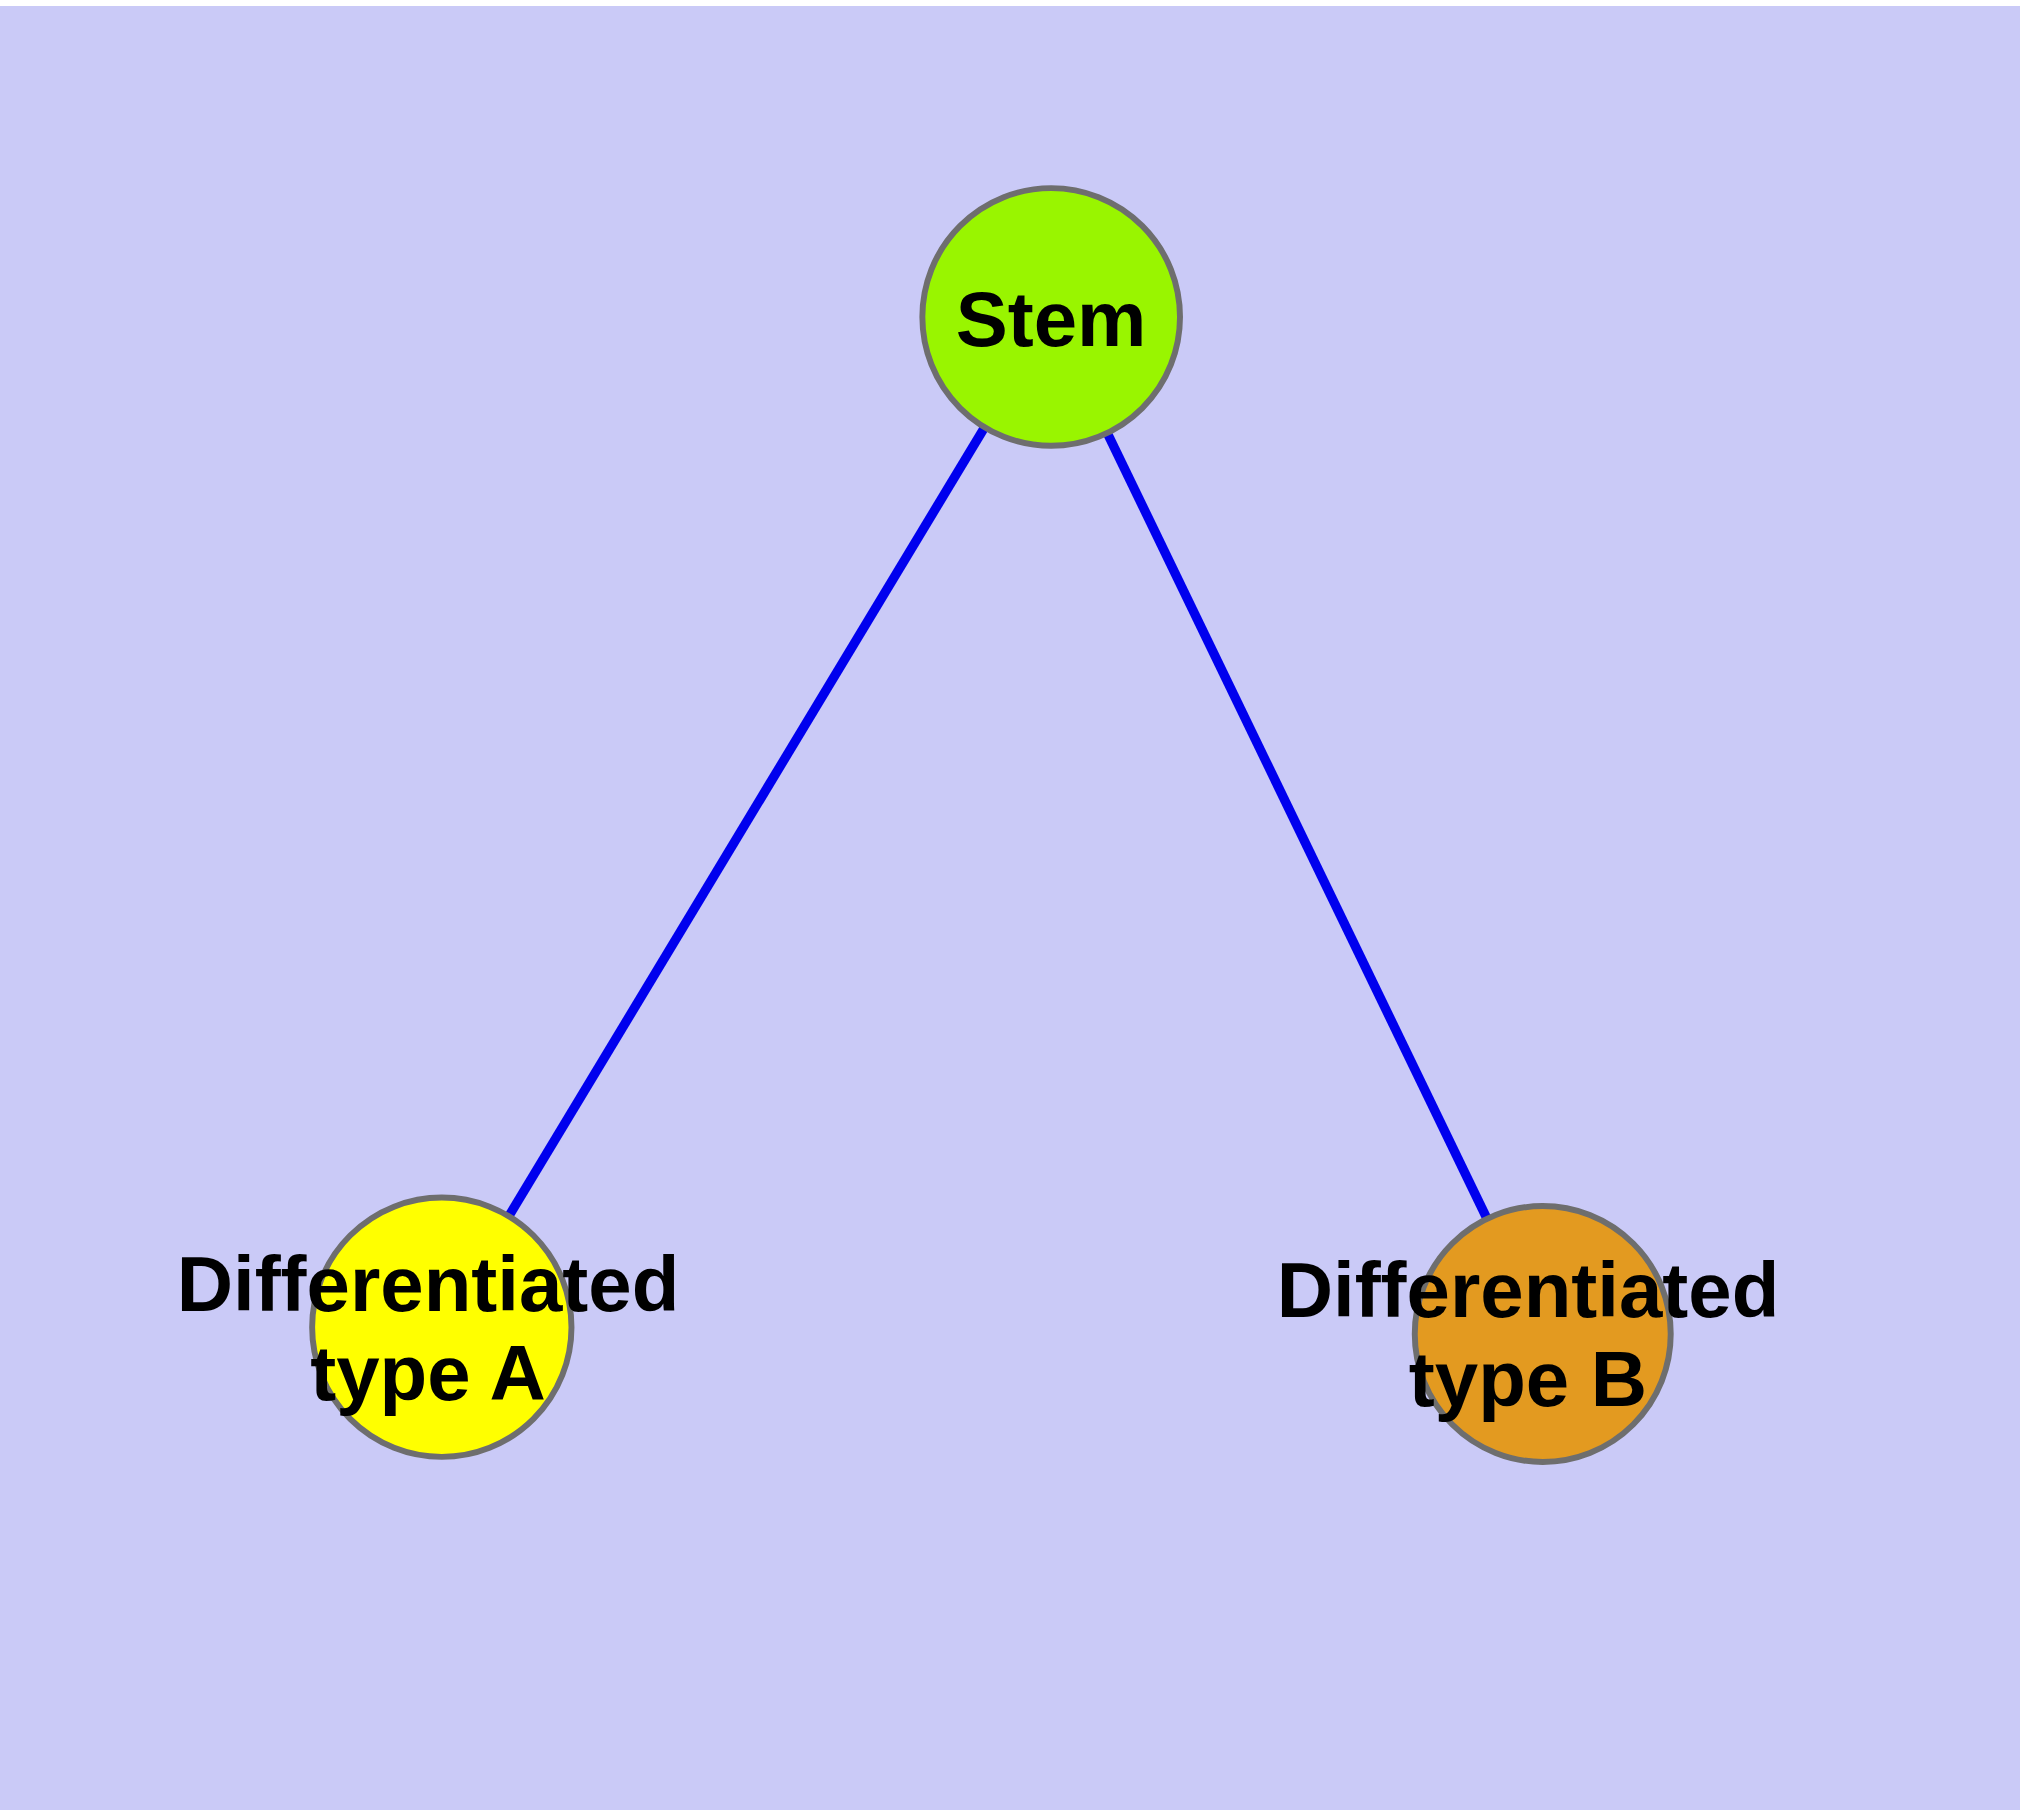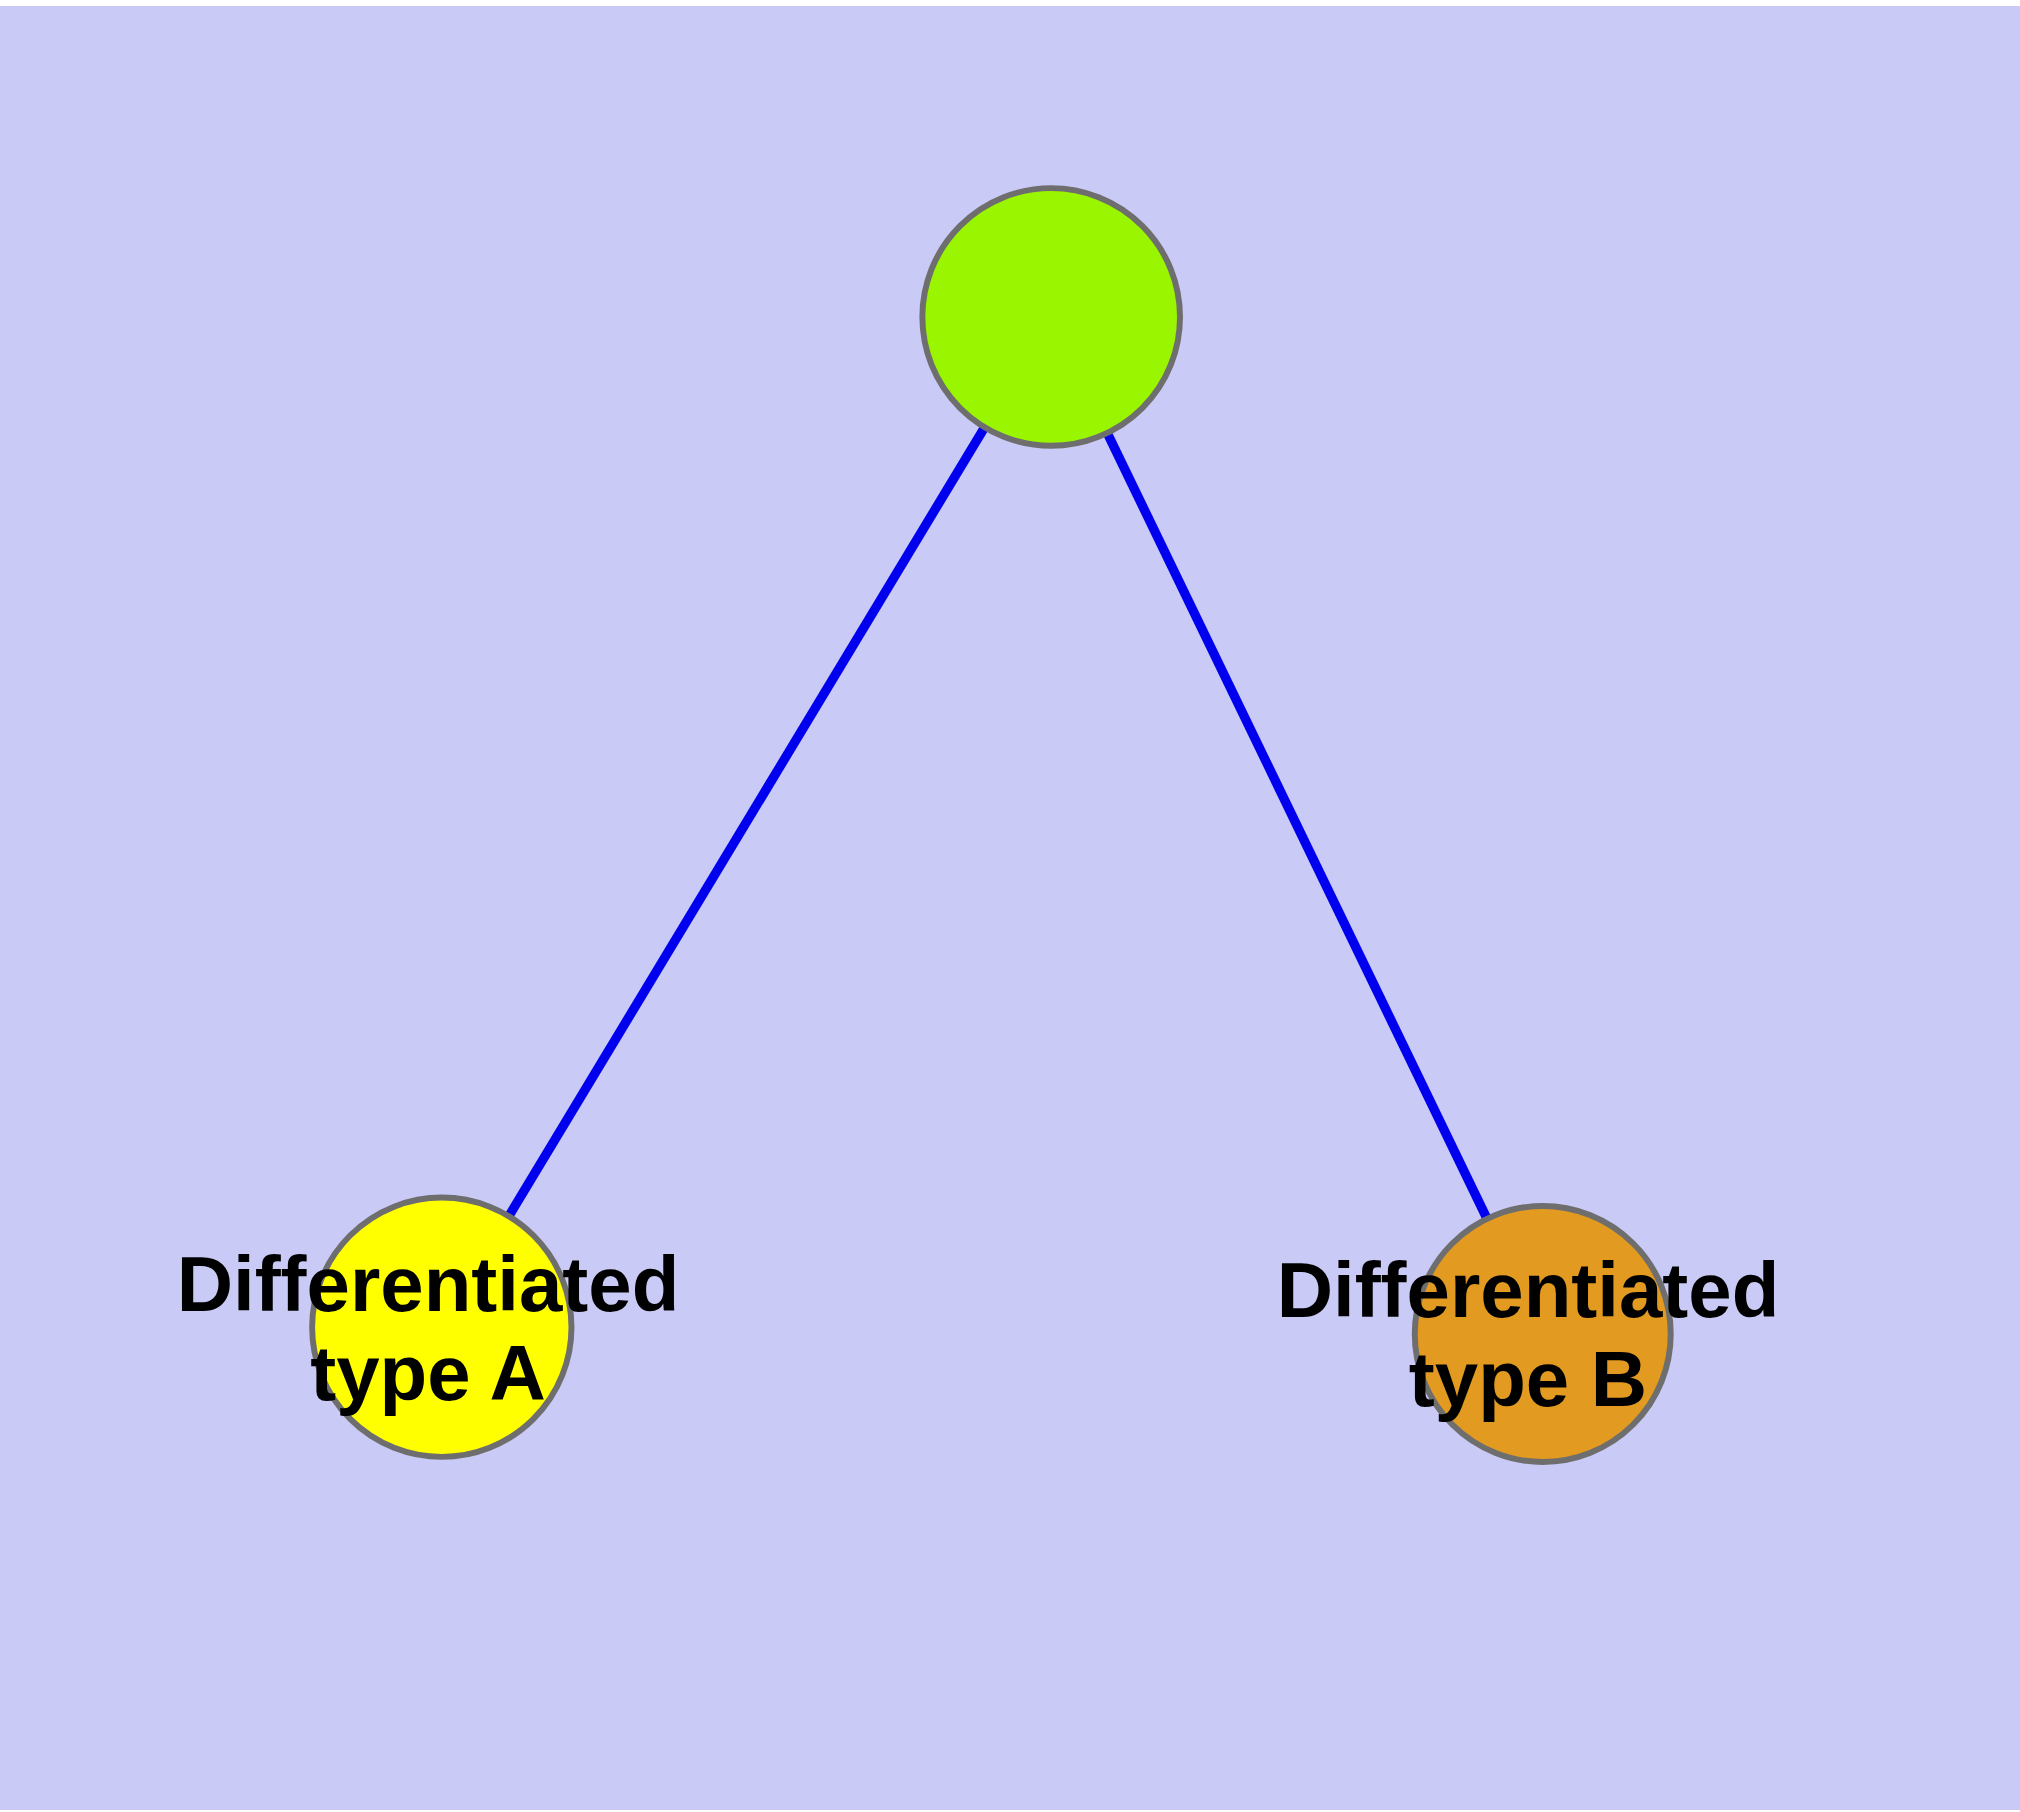--- a/index.html
+++ b/index.html
@@ -62,20 +62,21 @@
 
   <svg class="graph" viewBox="0 0 2384 2138">
     <line x1="1240" y1="374" x2="521" y2="1566" stroke="#0000EE"></line>
     <line x1="1240" y1="374" x2="1820" y2="1574" stroke="#0000EE"></line>
 
     <circle cx="1240" cy="374" r="152" fill="#99F500"></circle>
     <circle cx="521" cy="1566" r="153" fill="#FFFF00"></circle>
     <circle cx="1820" cy="1574" r="151" fill="#E39A20"></circle>
   </svg>
 
+  <div class="node-label stem">Stem</div>
 
   <div class="node-label type-a">Differentiated
 type A</div>
 
   <div class="node-label type-b">Differentiated
 type B</div>
 </div>
 
 
 </body></html>

